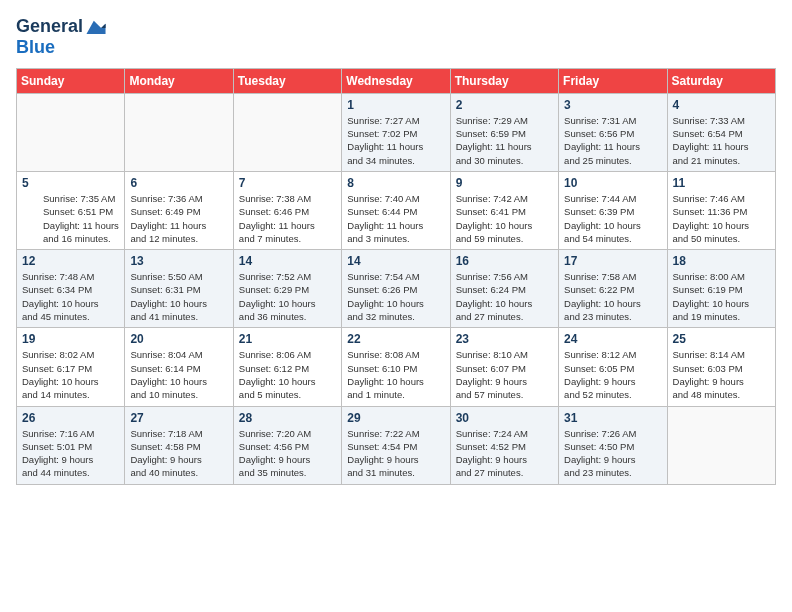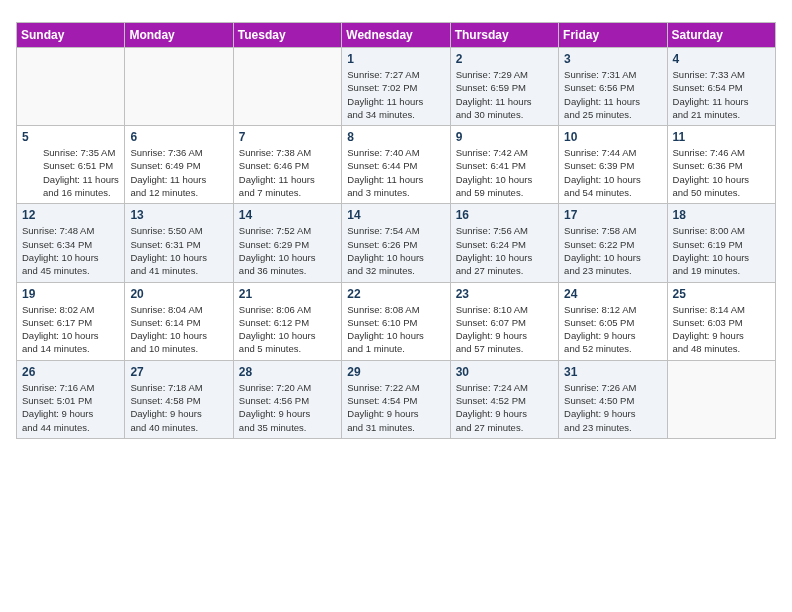--- a/index.html
+++ b/index.html
@@ -47,21 +47,21 @@
       font-size: 15px;
       color: #333;
       margin-top: 2px;
     }
     .calendar {
       width: 100%;
       border-collapse: collapse;
       margin-top: 6px;
     }
     .calendar th {
-      background-color: #a21caf;
+      background-color: #ef4444;
       color: #fff;
       font-size: 12px;
       font-weight: bold;
       padding: 5px 4px;
       text-align: left;
       border: 1px solid #c0c0c0;
     }
     .calendar td {
       border: 1px solid #c0c0c0;
       vertical-align: top;
@@ -92,20 +92,32 @@
     }
     .empty-cell {
       background: #f9f9f9 !important;
     }
   </style>
 </head>
 <body>
 
 <div>
   <div class="top-section">
+    <div class="header-logo">
+      <div>
+        <div style="display:flex;align-items:center;">
+          <span class="logo-text">General</span>
+          <svg class="logo-icon" viewBox="0 0 30 25">
+            <polygon points="2,22 12,4 22,14 28,8 28,22" fill="#2a6db5" stroke="none"></polygon>
+            <polygon points="22,14 28,8 28,14" fill="#1a3a5c" stroke="none"></polygon>
+          </svg>
+        </div>
+        <span class="logo-text logo-blue">Blue</span>
+      </div>
+    </div>
     <div class="title-block">
     </div>
   </div>
 
   <table class="calendar">
     <thead>
       <tr>
         <th>Sunday</th>
         <th>Monday</th>
         <th>Tuesday</th>
@@ -188,21 +200,21 @@
           <td>
             <span class="day-num">10</span>
             <div class="day-info" style="white-space: pre-line;">Sunrise: 7:44 AM
 Sunset: 6:39 PM
 Daylight: 10 hours
 and 54 minutes.</div>
           </td>
           <td>
             <span class="day-num">11</span>
             <div class="day-info" style="white-space: pre-line;">Sunrise: 7:46 AM
-Sunset: 6:36 PM
+Sunset: 11:36 PM
 Daylight: 10 hours
 and 50 minutes.</div>
           </td>
         </tr>
         <tr>
           <td>
             <span class="day-num">12</span>
             <div class="day-info" style="white-space: pre-line;">Sunrise: 7:48 AM
 Sunset: 6:34 PM
 Daylight: 10 hours

